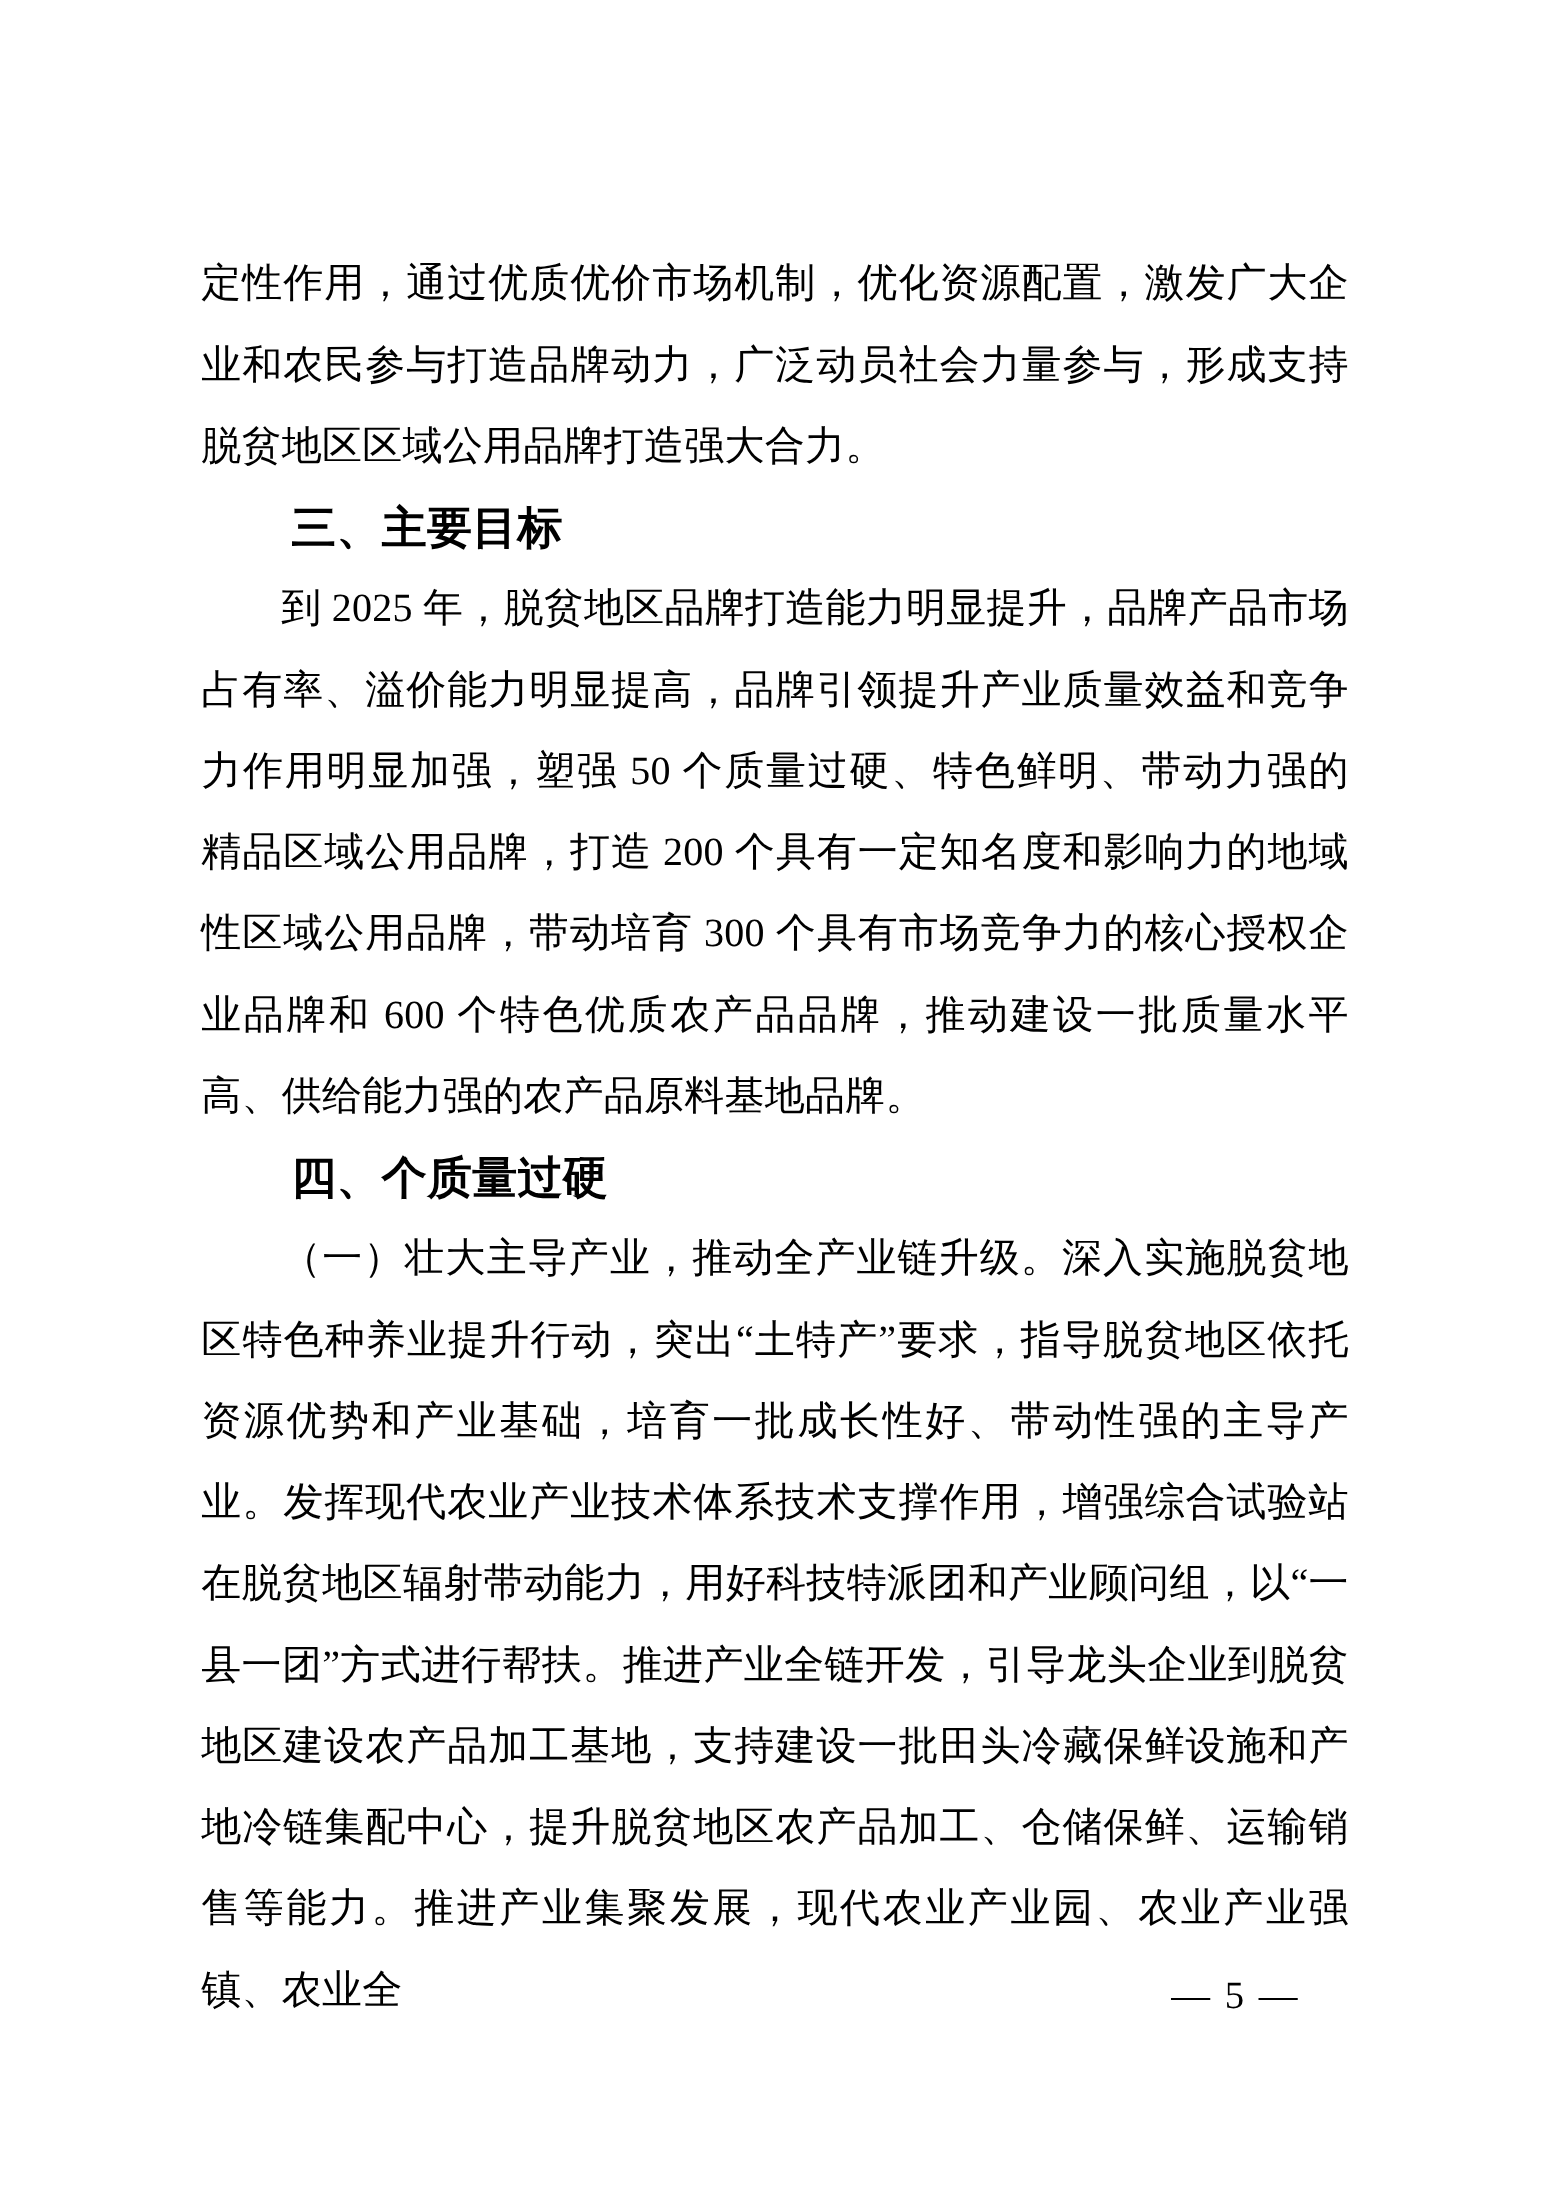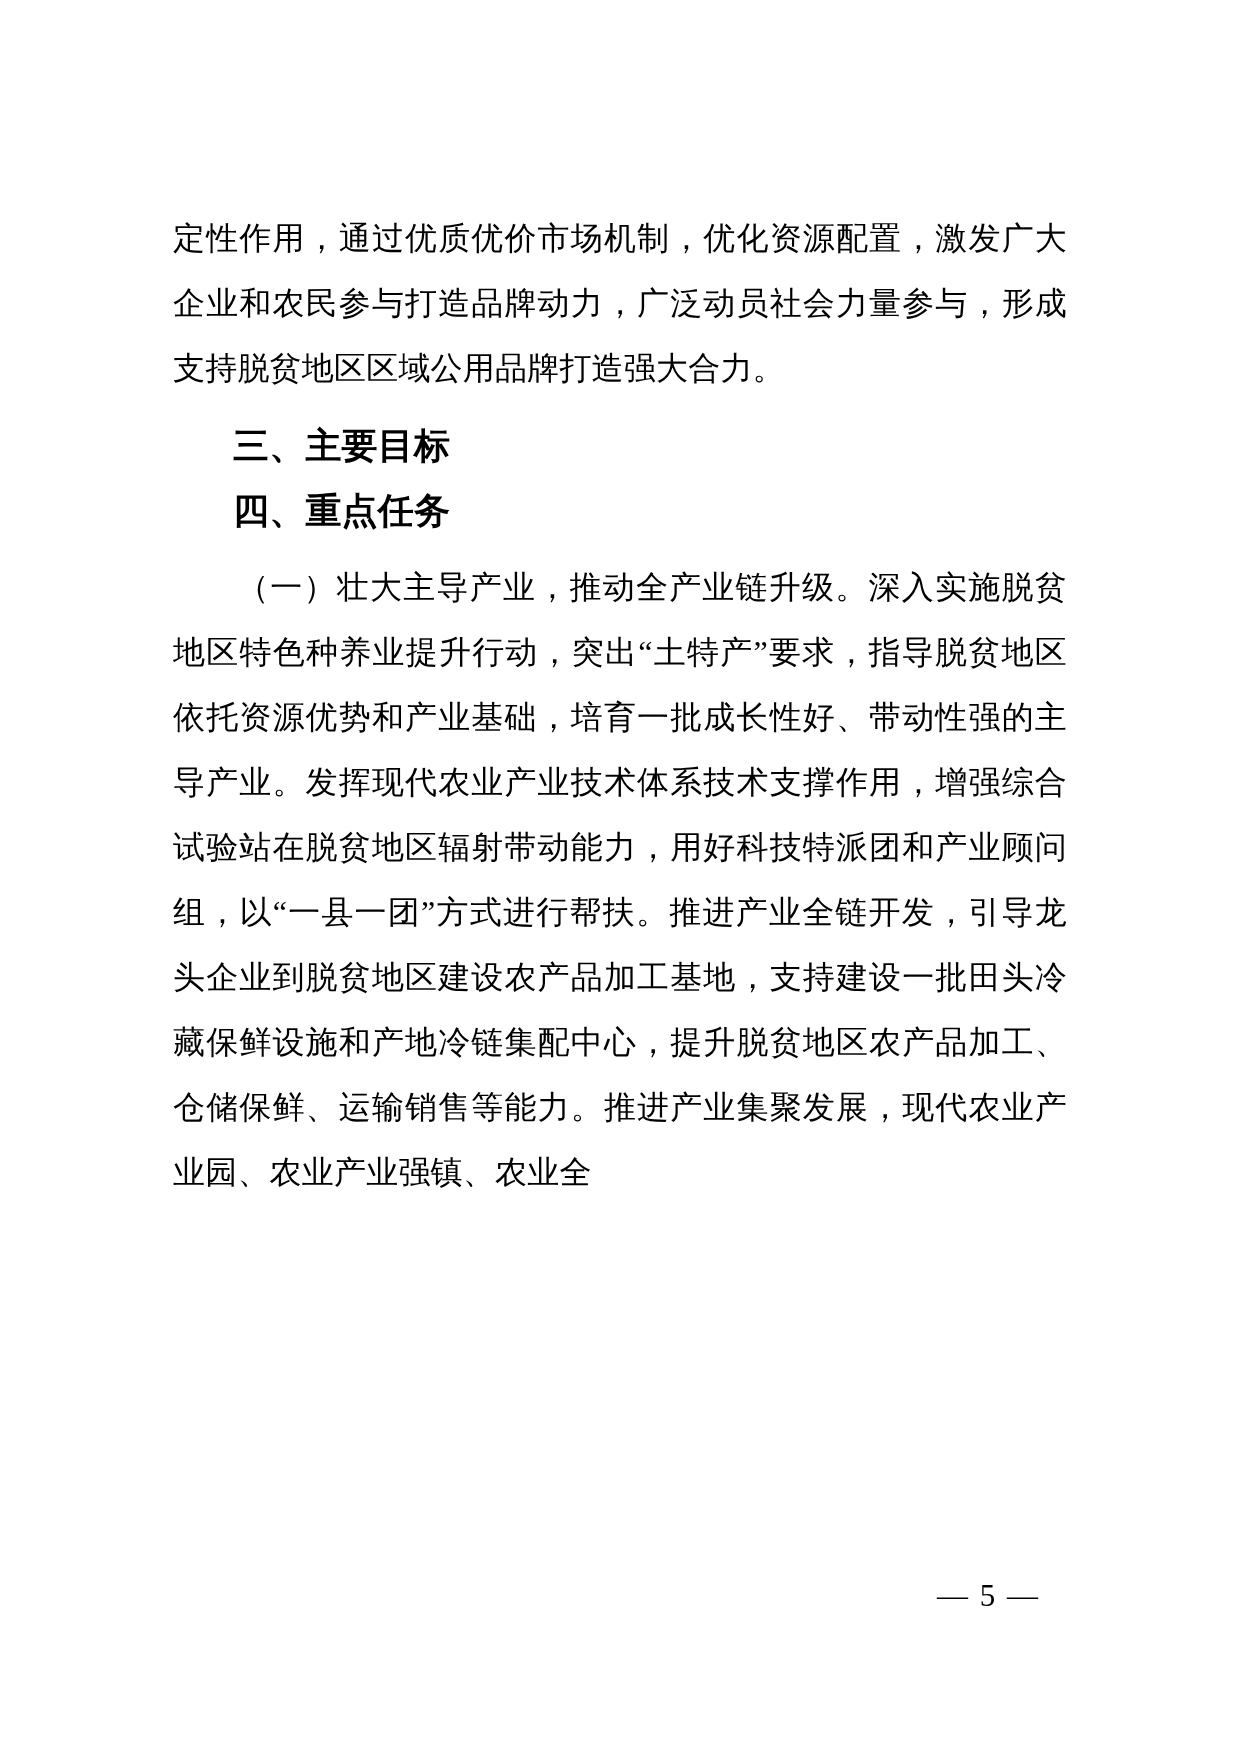--- a/index.html
+++ b/index.html
@@ -22,21 +22,21 @@
     height: 1754px;
     background: #ffffff;
   }
   .content {
     position: absolute;
     left: 161px;
     top: 194px;
     width: 918px;
   }
   .body-para {
-    margin: 12px;
+    margin: 0;
     font-size: 32px;
     line-height: 65px;
     text-align: justify;
     text-justify: inter-character;
     letter-spacing: 0.2px;
   }
   .indent-2em {
     text-indent: 2em;
   }
   .doc-heading {
@@ -73,22 +73,23 @@
 </head>
 <body>
 
 <div class="sheet">
   <div class="content">
 
     <p class="body-para">定性作用，通过优质优价市场机制，优化资源配置，激发广大企业和农民参与打造品牌动力，广泛动员社会力量参与，形成支持脱贫地区区域公用品牌打造强大合力。</p>
 
     <p class="doc-heading">三、主要目标</p>
 
+    <p class="body-para indent-2em">到 2025 年，脱贫地区品牌打造能力明显提升，品牌产品市场占有率、溢价能力明显提高，品牌引领提升产业质量效益和竞争力作用明显加强，塑强 50 个质量过硬、特色鲜明、带动力强的精品区域公用品牌，打造 200 个具有一定知名度和影响力的地域性区域公用品牌，带动培育 300 个具有市场竞争力的核心授权企业品牌和 600 个特色优质农产品品牌，推动建设一批质量水平高、供给能力强的农产品原料基地品牌。</p>
 
-    <p class="doc-heading">四、重点任务</p>
+    <p class="doc-heading">四、个质量过硬</p>
 
     <p class="body-para indent-2em"><span class="lead-bold">（一）壮大主导产业，推动全产业链升级。</span><span>深入实施脱贫地区特色种养业提升行动，突出“土特产”要求，指导脱贫地区依托资源优势和产业基础，培育一批成长性好、带动性强的主导产业。发挥现代农业产业技术体系技术支撑作用，增强综合试验站在脱贫地区辐射带动能力，用好科技特派团和产业顾问组，以“一县一团”方式进行帮扶。推进产业全链开发，引导龙头企业到脱贫地区建设农产品加工基地，支持建设一批田头冷藏保鲜设施和产地冷链集配中心，提升脱贫地区农产品加工、仓储保鲜、运输销售等能力。推进产业集聚发展，现代农业产业园、农业产业强镇、农业全</span></p>
 
   </div>
 
   <div class="page-footer">
     <span class="page-number">— 5 —</span>
   </div>
 </div>
 

